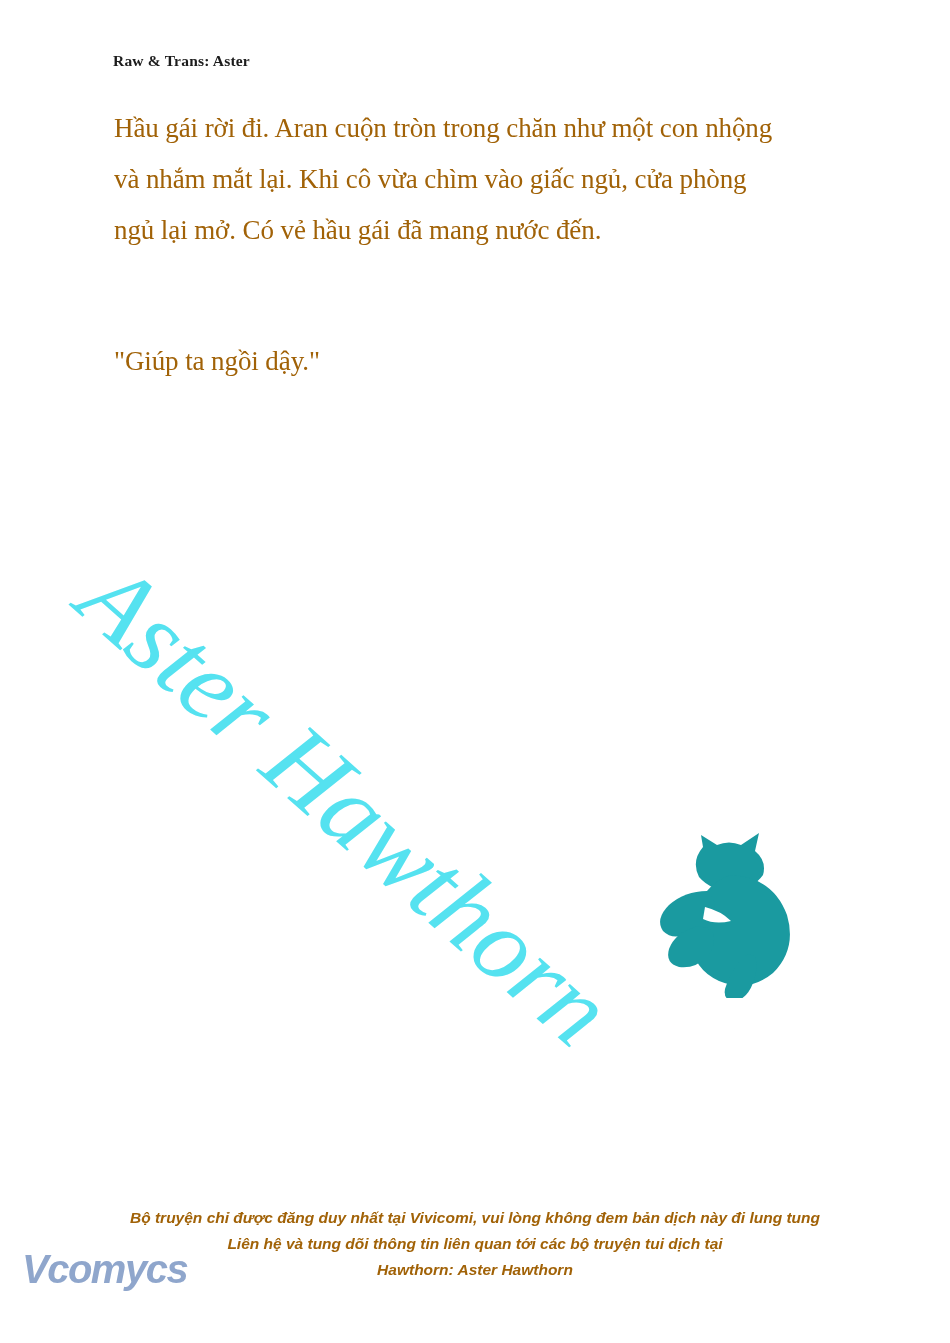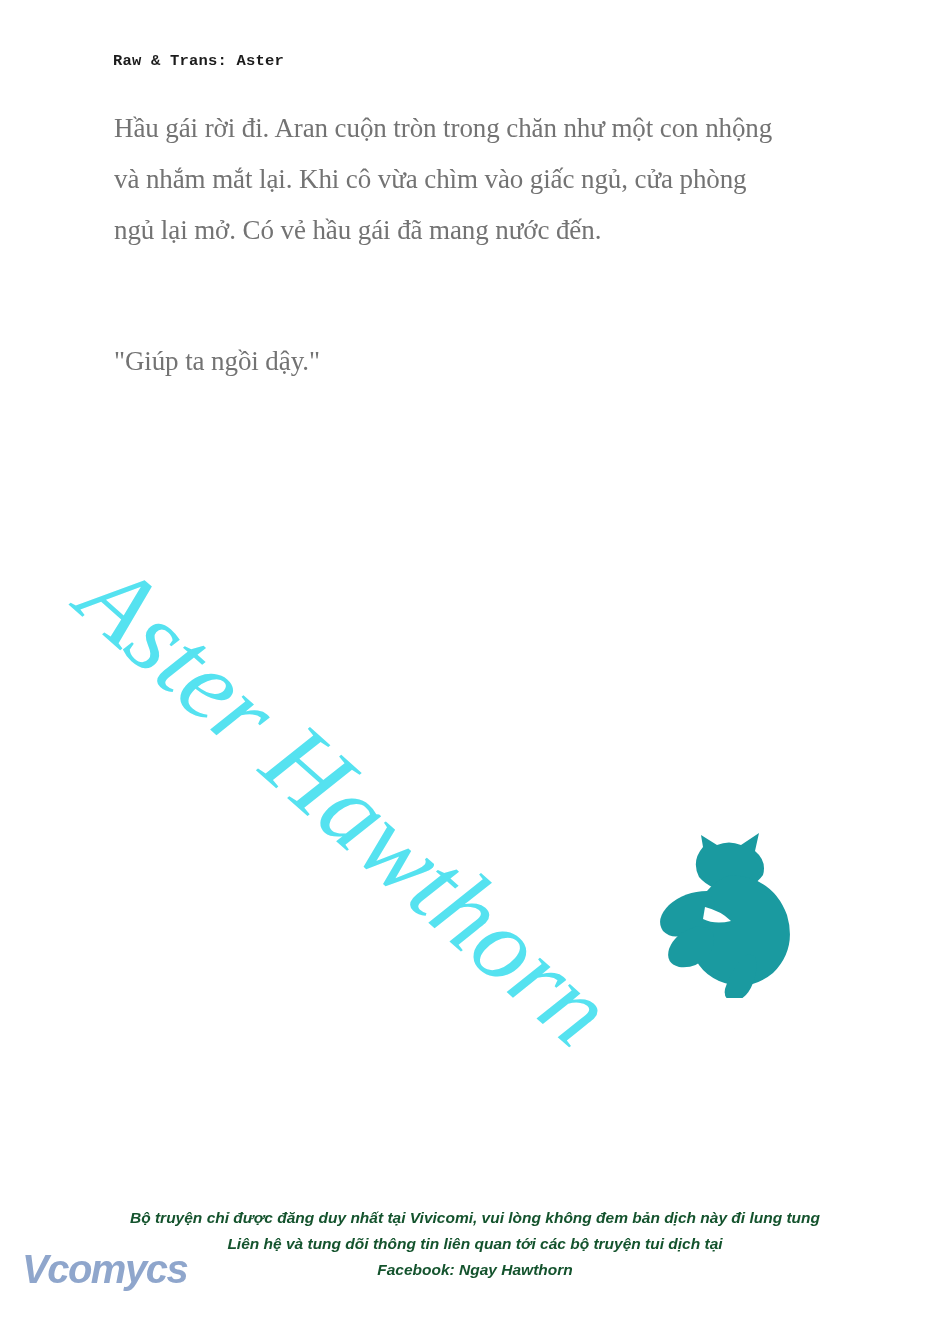--- a/index.html
+++ b/index.html
@@ -20,41 +20,41 @@
     inset: 0;
     background: #ffffff;
     overflow: hidden;
   }
 
   
   .header {
     position: absolute;
     left: 113px;
     top: 52px;
-    font-family: Liberation Mono, monospace;
+    font-family: Liberation Serif, serif;
     font-size: 15.5px;
     font-weight: 700;
     letter-spacing: 0.2px;
     color: #1c1c1c;
     white-space: nowrap;
   }
 
   
   .content {
     position: absolute;
     left: 114px;
     top: 103px;
     width: 730px;
     z-index: 3;
   }
   .para {
     font-family: "Liberation Serif", serif;
     font-size: 27px;
     line-height: 51px;
-    color: #737373;
+    color: #a16207;
     margin: 0;
     white-space: pre-line;
     letter-spacing: -0.1px;
   }
   .gap-lg { height: 80px; }
   .gap-md { height: 75px; }
 
   
   .watermark {
     position: absolute;
@@ -90,21 +90,21 @@
     position: absolute;
     left: 0;
     right: 0;
     top: 1205px;
     text-align: center;
     font-family: "Liberation Sans", sans-serif;
     font-style: italic;
     font-weight: 700;
     font-size: 15.5px;
     line-height: 26px;
-    color: #14532d;
+    color: #a16207;
     z-index: 5;
   }
   .footer div { white-space: nowrap; }
 
   
   .logo {
     position: absolute;
     left: 22px;
     top: 1245px;
     width: 180px;
@@ -168,21 +168,21 @@
                  Q114 134 110 124 Q104 118 96 126 Z"></path>
       </g>
 
       <path d="M60 74 Q76 78 86 88 Q70 92 58 86 Z" fill="#ffffff"></path>
     </svg>
   </div>
 
   <div class="footer">
     <div>Bộ truyện chỉ được đăng duy nhất tại Vivicomi, vui lòng không đem bản dịch này đi lung tung</div>
     <div>Liên hệ và tung dõi thông tin liên quan tới các bộ truyện tui dịch tại</div>
-    <div>Facebook: Ngay Hawthorn</div>
+    <div>Hawthorn: Aster Hawthorn</div>
   </div>
 
   <div class="logo">
     <svg viewBox="0 0 180 50" xmlns="http://www.w3.org/2000/svg">
       <text class="logo-text" x="0" y="38">Vcomycs</text>
     </svg>
   </div>
 
 </div>
 

